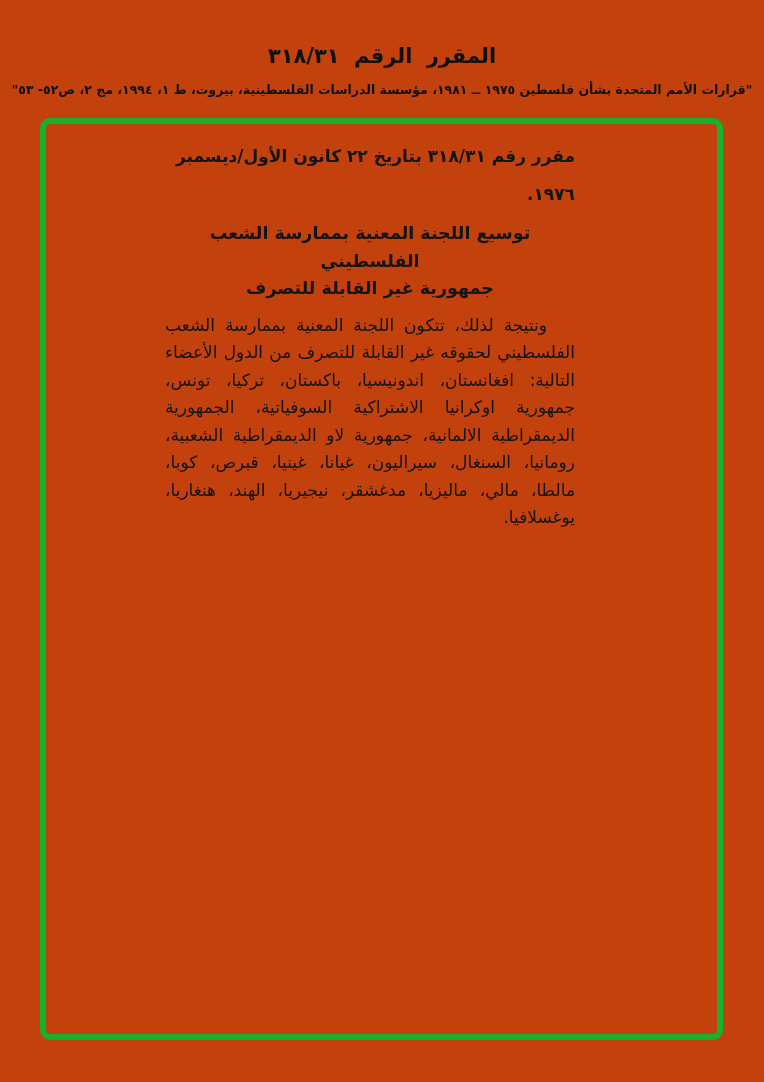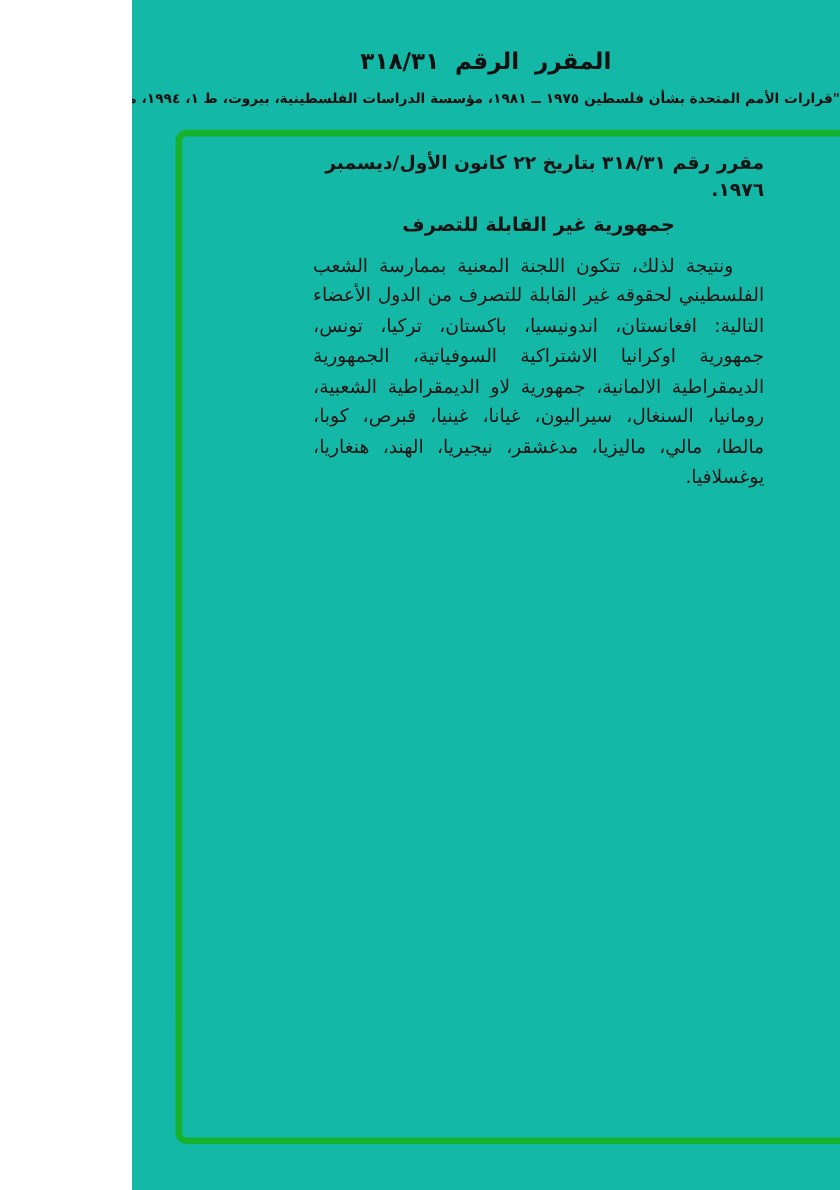--- a/index.html
+++ b/index.html
@@ -3,23 +3,23 @@
 <meta charset="utf-8">
 <style>
   * { margin: 0; padding: 0; box-sizing: border-box; }
   html, body { background: #ffffff; }
   body {
     font-family: "DejaVu Sans", sans-serif;
     color: #151515;
   }
   .page {
     position: relative;
-    width: 644px;
+    width: 764px;
     height: 1082px;
-    background: #14b8a6;
+    background: #c2410c;
     overflow: hidden;
     direction: rtl;
   }
   .doc-title {
     position: absolute;
     top: 44px;
     left: 0;
     right: 0;
     text-align: center;
     font-size: 21px;
@@ -51,21 +51,21 @@
   .doc-content {
     position: absolute;
     left: 165px;
     top: 137px;
     width: 410px;
     direction: rtl;
   }
   .doc-ref {
     font-size: 17px;
     font-weight: bold;
-    line-height: 24px;
+    line-height: 38px;
     text-align: right;
     margin-bottom: 7px;
   }
   .doc-heading {
     font-size: 17.5px;
     font-weight: bold;
     line-height: 27.5px;
     text-align: center;
   }
   .doc-para {
@@ -84,20 +84,21 @@
   <div class="doc-title">المقرر الرقم ٣١٨/٣١</div>
 
   <div class="doc-source">"قرارات الأمم المتحدة بشأن فلسطين ١٩٧٥ ــ ١٩٨١، مؤسسة الدراسات الفلسطينية، بيروت، ط ١، ١٩٩٤، مج ٢، ص٥٢- ٥٣"</div>
 
   <div class="highlight-box"></div>
 
   <div class="doc-content">
 
     <div class="doc-ref">مقرر رقم ٣١٨/٣١ بتاريخ ٢٢ كانون الأول/ديسمبر ١٩٧٦.</div>
 
+    <div class="doc-heading">توسيع اللجنة المعنية بممارسة الشعب الفلسطيني</div>
 
     <div class="doc-heading">جمهورية غير القابلة للتصرف</div>
 
 
     <p class="doc-para">ونتيجة لذلك، تتكون اللجنة المعنية بممارسة الشعب الفلسطيني لحقوقه غير القابلة للتصرف من الدول الأعضاء التالية: افغانستان، اندونيسيا، باكستان، تركيا، تونس، جمهورية اوكرانيا الاشتراكية السوفياتية، الجمهورية الديمقراطية الالمانية، جمهورية لاو الديمقراطية الشعبية، رومانيا، السنغال، سيراليون، غيانا، غينيا، قبرص، كوبا، مالطا، مالي، ماليزيا، مدغشقر، نيجيريا، الهند، هنغاريا، يوغسلافيا.</p>
 
   </div>
 
 </div>
 

